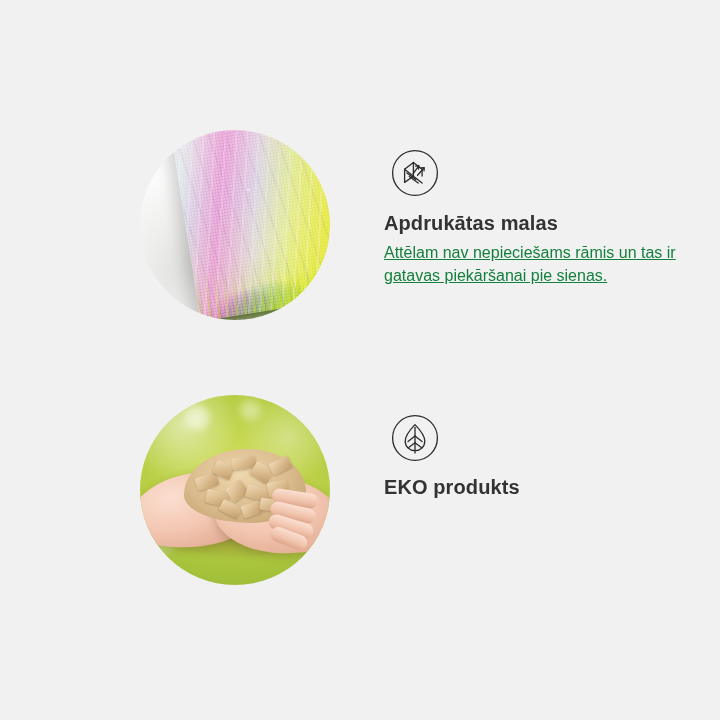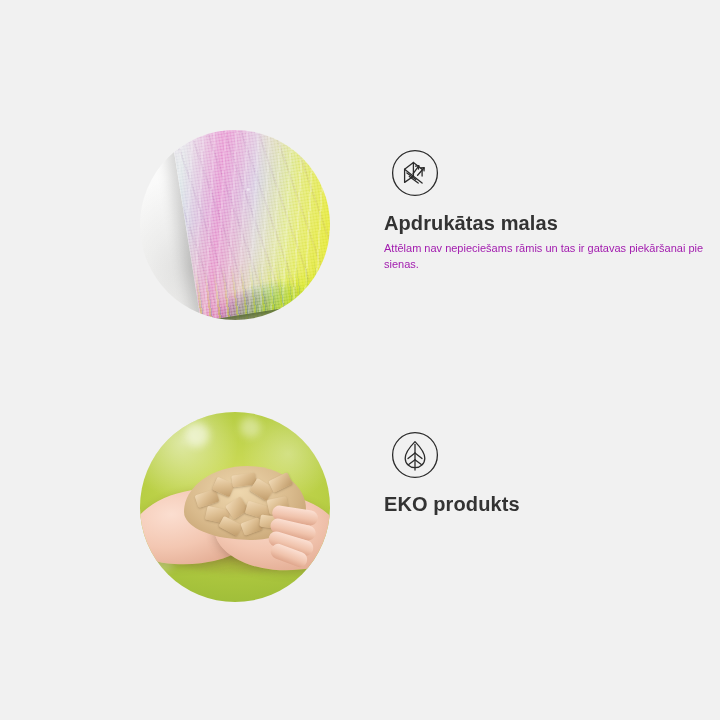--- a/index.html
+++ b/index.html
@@ -23,21 +23,21 @@
   
   .feature {
     position: absolute;
     left: 0;
     width: 668px;
     display: flex;
     align-items: flex-start;
     margin-left: 43px;
   }
   #feature-0 { top: 130px; }
-  #feature-1 { top: 412px; }
+  #feature-1 { top: 395px; }
 
   .media-col {
     position: relative;
     width: 341px;
     height: 196px;
     flex: 0 0 341px;
   }
 
   .photo-circle {
     position: absolute;
@@ -246,24 +246,25 @@
     margin: 14px 0 0 0;
     font-size: 20px;
     font-weight: bold;
     color: #333333;
     letter-spacing: 0.1px;
     line-height: 1.2;
   }
   #feature-1 .feature-title { margin-top: 13px; }
   .feature-desc {
     margin: 6px 0 0 0;
-    font-size: 11px;
-    color: #a21caf;
+    font-size: 16px;
+    color: #15803d;
     line-height: 1.45;
     max-width: 330px;
+    text-decoration: underline;
   }
 </style>
 </head>
 <body>
 
 <div class="page">
 
   <section class="feature" id="feature-0">
 
     <div class="media-col">

